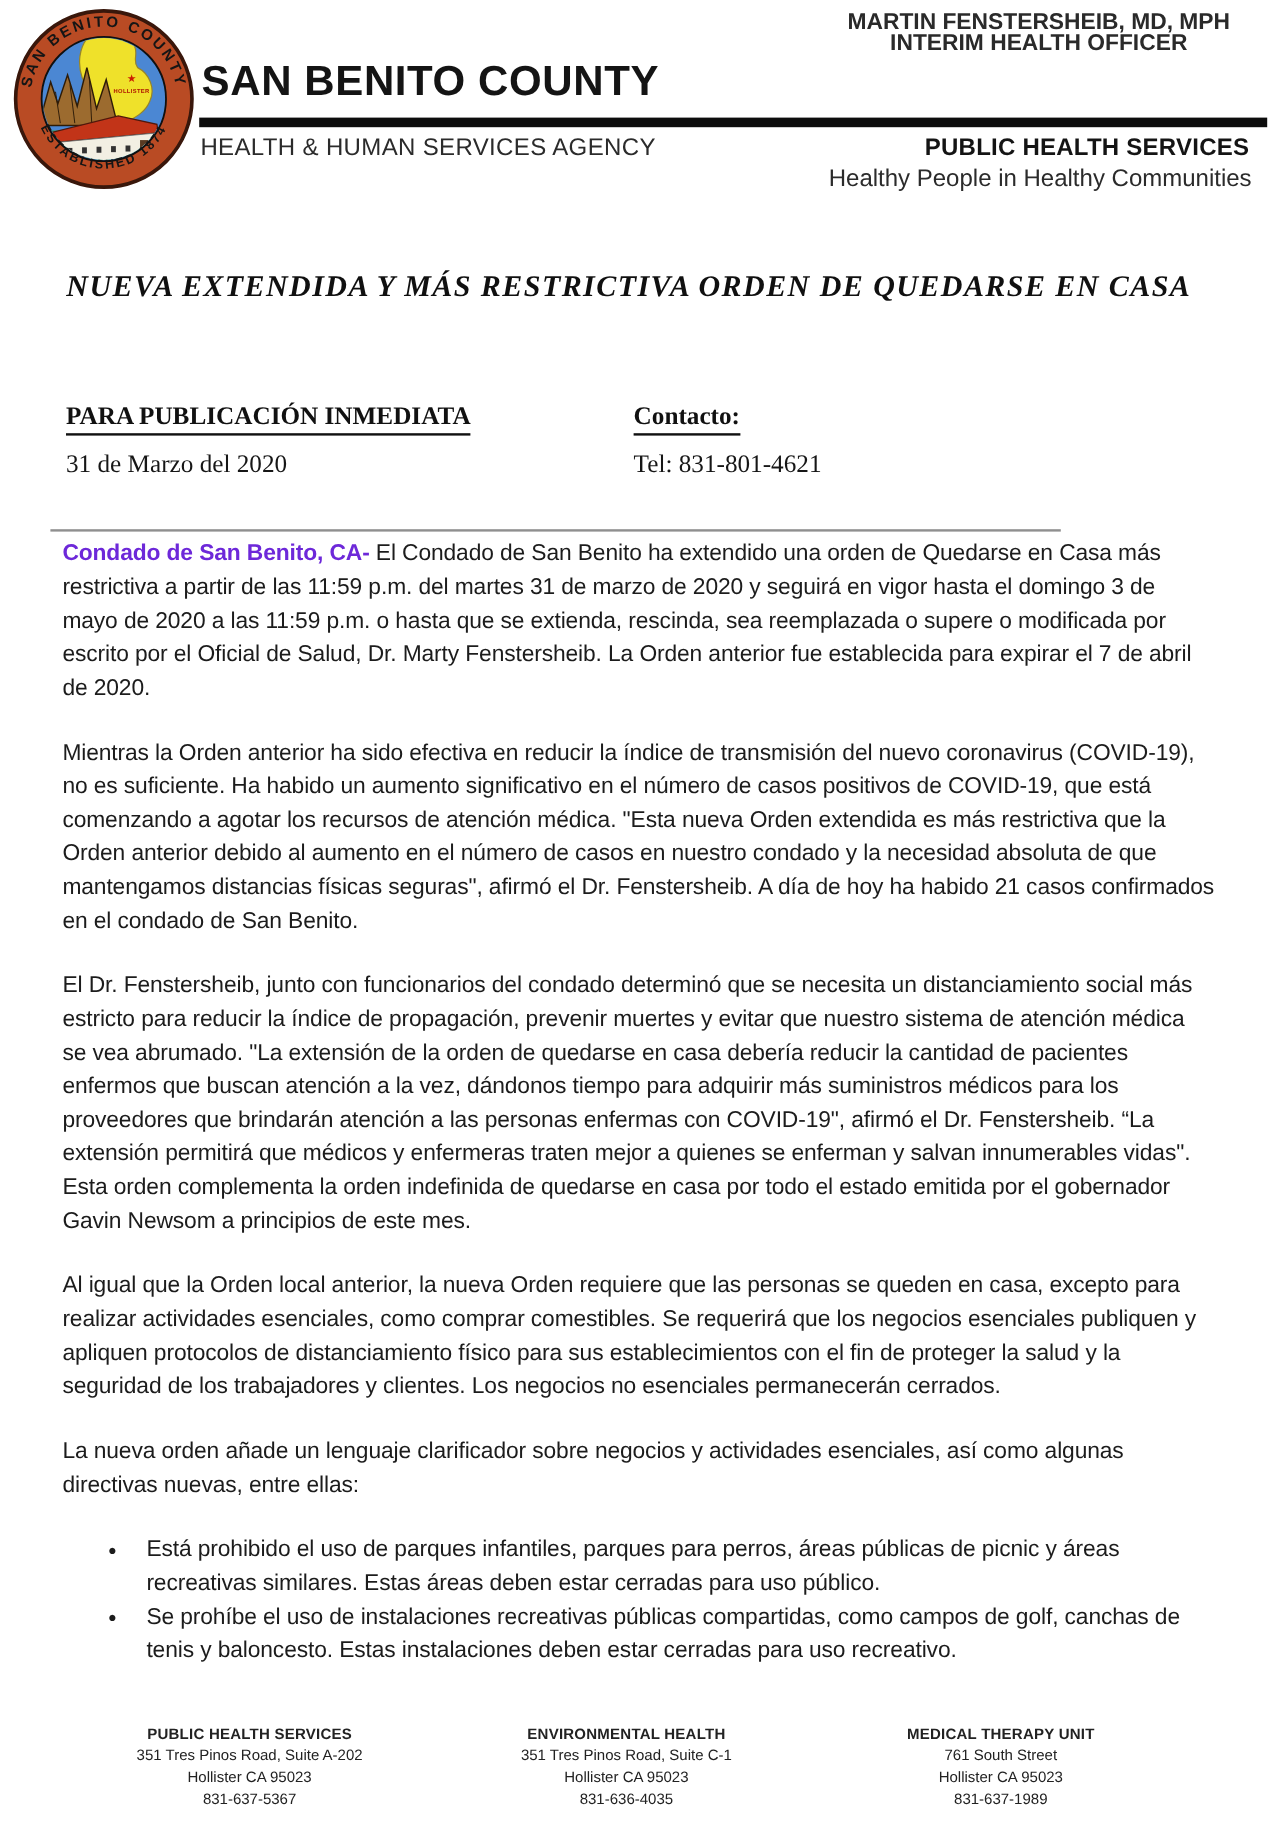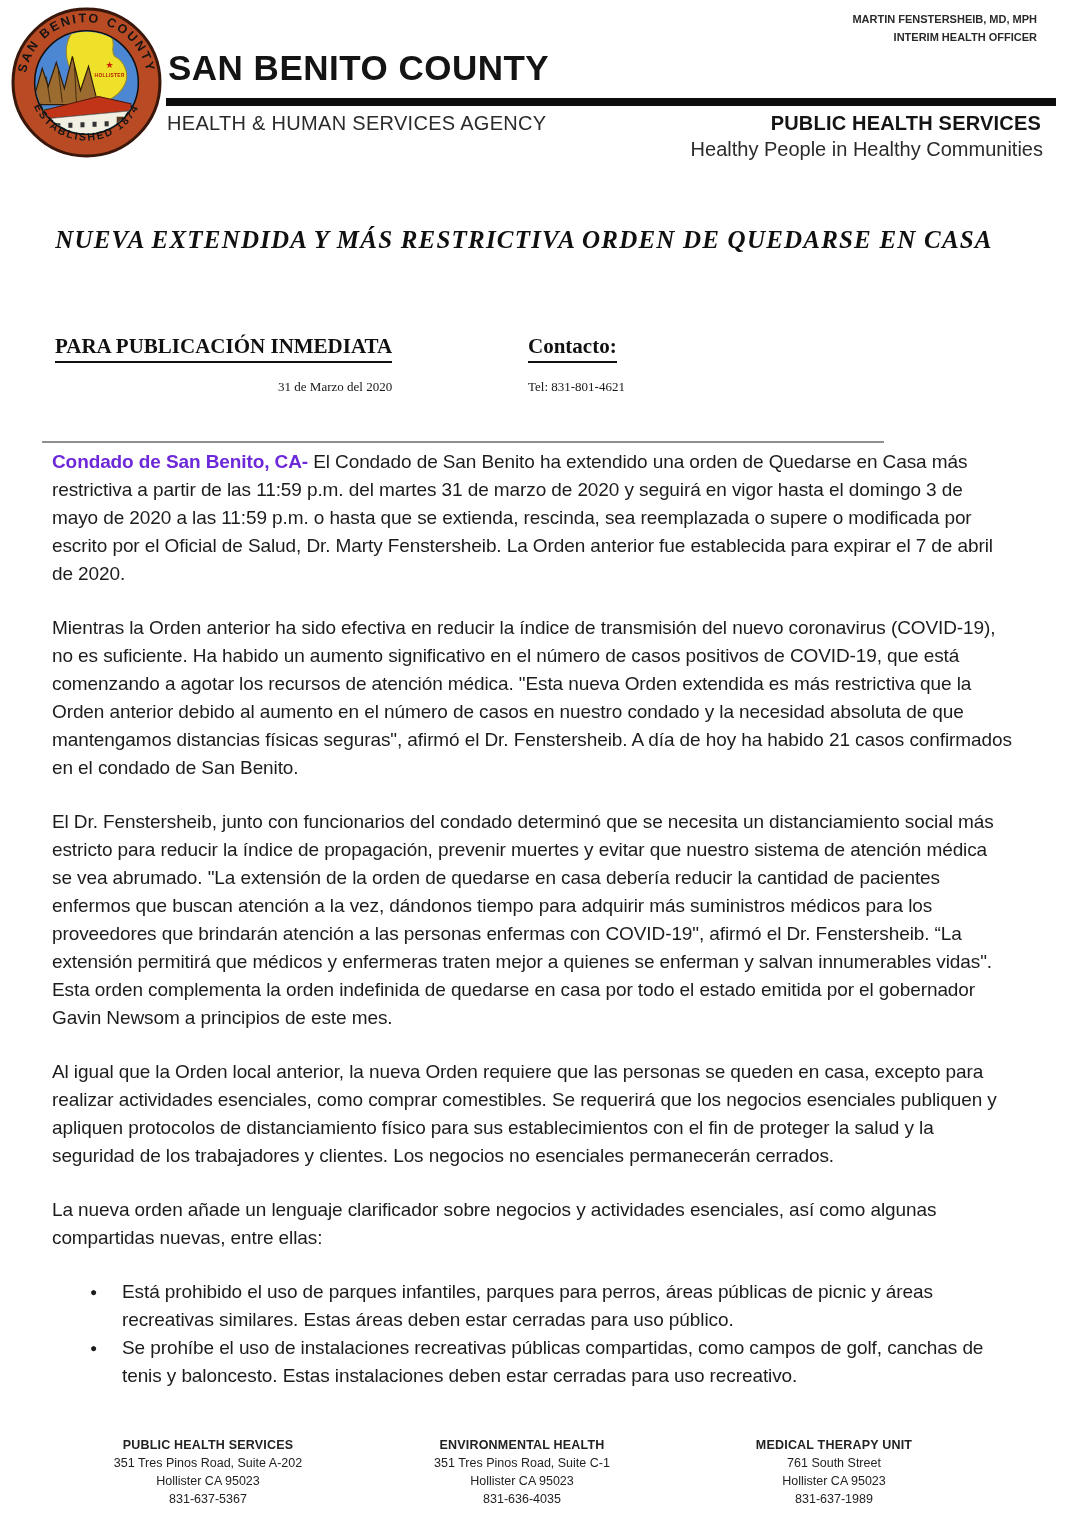--- a/index.html
+++ b/index.html
@@ -12,21 +12,21 @@
   .seal { position:absolute; left:10px; top:6px; width:153px; height:153px; }
   .agency-title {
     position:absolute; left:168px; top:48px;
     font-size:35px; font-weight:bold; letter-spacing:0.5px; color:#141414;
   }
   .header-bar { position:absolute; left:166px; top:98px; width:890px; height:8px; background:#0d0d0d; }
   .agency-sub {
     position:absolute; left:167px; top:112px;
     font-size:20px; letter-spacing:0.3px; color:#2b2b2b;
   }
-  .officials { position:absolute; right:32px; top:10px; text-align:right; font-size:11px; line-height:18px; font-weight:600; color:#2a2a2a; }
+  .officials { position:absolute; right:44px; top:10px; text-align:center; font-size:19px; line-height:18px; font-weight:600; color:#2a2a2a; }
   .official + .official { margin-top:16px; }
   .dept {
     position:absolute; right:28px; top:112px;
     font-size:20px; font-weight:bold; color:#141414; letter-spacing:0.2px;
   }
   .tagline {
     position:absolute; right:26px; top:138px;
     font-size:20px; color:#2b2b2b;
   }
 
@@ -35,27 +35,27 @@
     position:absolute; left:0; top:172px; width:1000px; text-align:center;
     font-family:"Liberation Serif", serif; font-style:italic; font-weight:bold;
     font-size:25px; letter-spacing:1px; color:#101010;
   }
   .headline {
     position:absolute; left:0; top:218px; width:1048px; text-align:center;
     font-family:"Liberation Serif", serif; font-style:italic; font-weight:bold;
     font-size:25px; line-height:43px; letter-spacing:1.2px; color:#101010;
   }
 
-  .pub-block { position:absolute; left:55px; top:334px; font-family:"Liberation Serif", serif;text-align:right; }
+  .pub-block { position:absolute; left:55px; top:334px; font-family:"Liberation Serif", serif; }
   .contact-block { position:absolute; left:528px; top:334px; font-family:"Liberation Serif", serif; }
   .u-label {
     display:inline-block; font-size:21px; font-weight:bold; color:#111;
     border-bottom:2.5px solid #111; padding-bottom:2px;
   }
-  .serif-line { font-size:13px; color:#161616; margin-top:9px; line-height:29px; }
+  .serif-line { font-size:21px; color:#161616; margin-top:9px; line-height:29px; }
 
   .rule { position:absolute; left:42px; top:441px; width:842px; height:2px; background:#8f8f8f; }
 
   
   .content {
     position:absolute; left:52px; top:448px; width:960px;
     font-size:19px; line-height:28px; letter-spacing:-0.1px; color:#1c1c1c;
   }
   .content p { margin:0 0 26px 0; }
   .content p:last-of-type { margin-bottom:0; }
@@ -142,21 +142,21 @@
     <div class="serif-line">Tel: 831-801-4621</div>
   </div>
 
   <div class="rule"></div>
 
   <div class="content">
     <p><span class="lead-bold">Condado de San Benito, CA-</span><span> El Condado de San Benito ha extendido una orden de Quedarse en Casa más restrictiva a partir de las 11:59 p.m. del martes 31 de marzo de 2020 y seguirá en vigor hasta el domingo 3 de mayo de 2020 a las 11:59 p.m. o hasta que se extienda, rescinda, sea reemplazada o supere o modificada por escrito por el Oficial de Salud, Dr. Marty Fenstersheib. La Orden anterior fue establecida para expirar el 7 de abril de 2020.</span></p>
     <p>Mientras la Orden anterior ha sido efectiva en reducir la índice de transmisión del nuevo coronavirus (COVID-19), no es suficiente. Ha habido un aumento significativo en el número de casos positivos de COVID-19, que está comenzando a agotar los recursos de atención médica. "Esta nueva Orden extendida es más restrictiva que la Orden anterior debido al aumento en el número de casos en nuestro condado y la necesidad absoluta de que mantengamos distancias físicas seguras", afirmó el Dr. Fenstersheib. A día de hoy ha habido 21 casos confirmados en el condado de San Benito.</p>
     <p>El Dr. Fenstersheib, junto con funcionarios del condado determinó que se necesita un distanciamiento social más estricto para reducir la índice de propagación, prevenir muertes y evitar que nuestro sistema de atención médica se vea abrumado. "La extensión de la orden de quedarse en casa debería reducir la cantidad de pacientes enfermos que buscan atención a la vez, dándonos tiempo para adquirir más suministros médicos para los proveedores que brindarán atención a las personas enfermas con COVID-19", afirmó el Dr. Fenstersheib. “La extensión permitirá que médicos y enfermeras traten mejor a quienes se enferman y salvan innumerables vidas". Esta orden complementa la orden indefinida de quedarse en casa por todo el estado emitida por el gobernador Gavin Newsom a principios de este mes.</p>
     <p>Al igual que la Orden local anterior, la nueva Orden requiere que las personas se queden en casa, excepto para realizar actividades esenciales, como comprar comestibles. Se requerirá que los negocios esenciales publiquen y apliquen protocolos de distanciamiento físico para sus establecimientos con el fin de proteger la salud y la seguridad de los trabajadores y clientes. Los negocios no esenciales permanecerán cerrados.</p>
-    <p>La nueva orden añade un lenguaje clarificador sobre negocios y actividades esenciales, así como algunas compartidas nuevas, entre ellas:</p>
+    <p>La nueva orden añade un lenguaje clarificador sobre negocios y actividades esenciales, así como algunas directivas nuevas, entre ellas:</p>
     <ul class="bullet-list">
       <li>Está prohibido el uso de parques infantiles, parques para perros, áreas públicas de picnic y áreas recreativas similares. Estas áreas deben estar cerradas para uso público.</li>
       <li>Se prohíbe el uso de instalaciones recreativas públicas compartidas, como campos de golf, canchas de tenis y baloncesto. Estas instalaciones deben estar cerradas para uso recreativo.</li>
     </ul>
   </div>
 
   <div class="footer">
     <div class="fcol fcol-1">
       <div class="fcol-title">PUBLIC HEALTH SERVICES</div>
       <div>351 Tres Pinos Road, Suite A-202</div>

